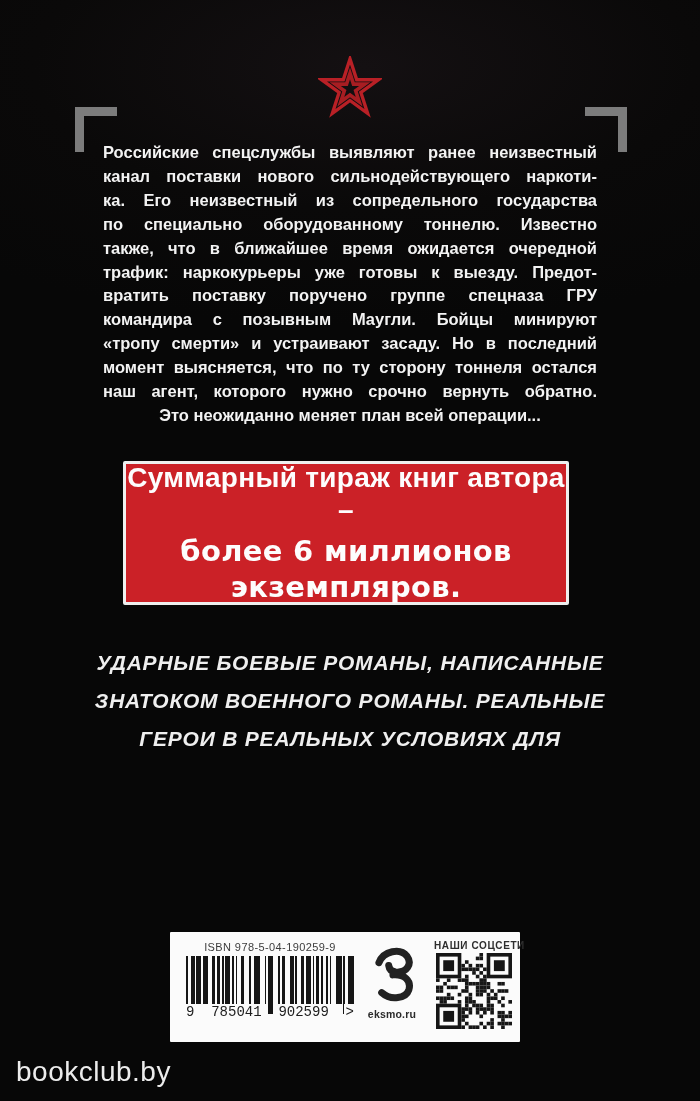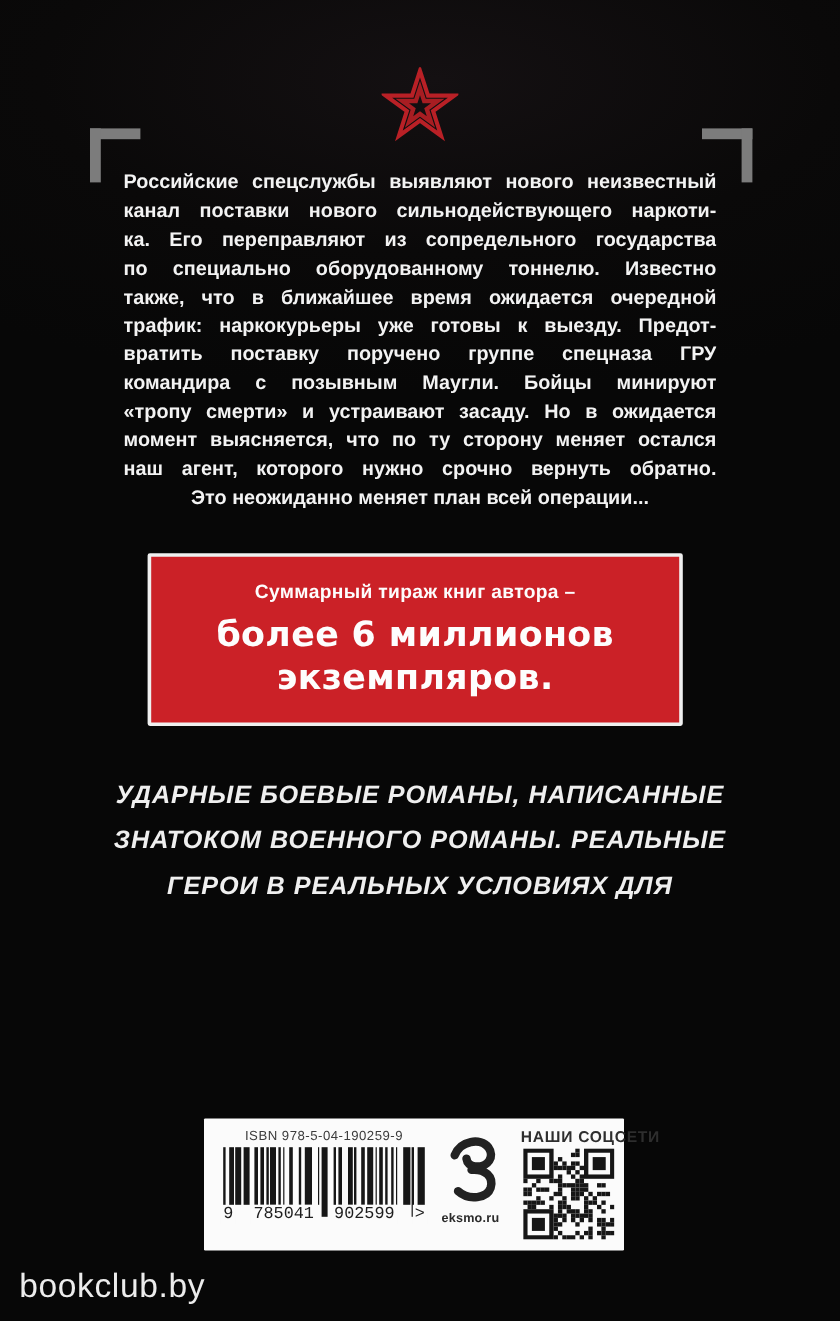--- a/index.html
+++ b/index.html
@@ -21,68 +21,68 @@
     text-align:justify;text-align-last:justify;overflow:hidden;
   }
   .ann-line.last{text-align:left;text-align-last:center;}
   
   .red-box{
     position:absolute;left:123px;top:461px;width:446px;height:144px;box-sizing:border-box;
     background:#cb2127;border:3px solid #efefef;border-radius:2px;
     display:flex;flex-direction:column;align-items:center;justify-content:center;
     color:#fdfdfd;text-align:center;
   }
-  .red-box .intro{font-size:16px;font-weight:bold;letter-spacing:.3px;margin-bottom:7px;}
+  .red-box .intro{font-size:28px;font-weight:bold;letter-spacing:.3px;margin-bottom:7px;}
   .red-box .big{font-family:"DejaVu Sans",sans-serif;font-size:29px;font-weight:bold;line-height:36px;letter-spacing:.3px;}
   
   .tagline{position:absolute;left:85px;top:644px;width:530px;text-align:center;color:#efefef;font-style:italic;}
   .tag-line{font-size:21px;font-weight:bold;line-height:38px;letter-spacing:.8px;}
   
   .pub-box{position:absolute;left:170px;top:932px;width:350px;height:110px;background:#fbfbfb;border-radius:1px;}
   .bc-col{position:absolute;left:12px;top:9px;width:176px;}
   .isbn{font-size:11px;color:#3c3c3c;text-align:center;letter-spacing:.4px;margin-bottom:3px;white-space:nowrap;}
   .bars{display:flex;align-items:flex-start;height:60px;margin-left:4px;}
   .bars .bar{background:#161616;}
   .bars .space{background:transparent;}
   .digits{display:flex;justify-content:space-between;margin-top:-12px;padding:0 2px;
     font-family:"Liberation Mono",monospace;font-size:14px;color:#1d1d1d;}
   .digits span{background:#fbfbfb;padding:0 2px;}
   .eksmo-col{position:absolute;left:192px;top:12px;width:60px;text-align:center;}
   .eksmo-site{font-size:10.5px;font-weight:bold;color:#2b2b2b;letter-spacing:.2px;margin-top:2px;}
   .qr-col{position:absolute;left:264px;top:8px;width:80px;text-align:center;}
-  .social{font-size:13px;font-weight:bold;color:#2e2e2e;letter-spacing:.6px;white-space:nowrap;margin-bottom:2px;}
+  .social{font-size:10px;font-weight:bold;color:#2e2e2e;letter-spacing:.6px;white-space:nowrap;margin-bottom:2px;}
   
   .watermark{position:absolute;left:16px;top:1056px;font-size:28px;color:#ececec;letter-spacing:.5px;}
 </style>
 </head>
 <body>
 
 <div class="page">
 
   <div class="star-wrap">
     <svg width="64" height="64" viewBox="0 0 64 64">
       <path d="M32,3 L38.7,23.7 L60.5,23.7 L42.9,36.5 L49.6,57.3 L32,44.5 L14.4,57.3 L21.1,36.5 L3.5,23.7 L25.3,23.7 Z" fill="none" stroke="#b92026" stroke-width="3.4" stroke-linejoin="miter"></path>
       <path d="M32,3 L38.7,23.7 L60.5,23.7 L42.9,36.5 L49.6,57.3 L32,44.5 L14.4,57.3 L21.1,36.5 L3.5,23.7 L25.3,23.7 Z" transform="translate(32,33) scale(0.52) translate(-32,-33)" fill="none" stroke="#a81d22" stroke-width="7"></path>
     </svg>
   </div>
 
   <div class="bracket left"></div>
   <div class="bracket right"></div>
 
   <div class="annotation">
-    <div class="ann-line">Российские спецслужбы выявляют нового неизвестный</div>
+    <div class="ann-line">Российские спецслужбы выявляют ранее неизвестный</div>
     <div class="ann-line">канал поставки нового сильнодействующего наркоти-</div>
-    <div class="ann-line">ка. Его переправляют из сопредельного государства</div>
+    <div class="ann-line">ка. Его неизвестный из сопредельного государства</div>
     <div class="ann-line">по специально оборудованному тоннелю. Известно</div>
     <div class="ann-line">также, что в ближайшее время ожидается очередной</div>
     <div class="ann-line">трафик: наркокурьеры уже готовы к выезду. Предот-</div>
     <div class="ann-line">вратить поставку поручено группе спецназа ГРУ</div>
     <div class="ann-line">командира с позывным Маугли. Бойцы минируют</div>
-    <div class="ann-line">«тропу смерти» и устраивают засаду. Но в ожидается</div>
-    <div class="ann-line">момент выясняется, что по ту сторону меняет остался</div>
+    <div class="ann-line">«тропу смерти» и устраивают засаду. Но в последний</div>
+    <div class="ann-line">момент выясняется, что по ту сторону тоннеля остался</div>
     <div class="ann-line">наш агент, которого нужно срочно вернуть обратно.</div>
     <div class="ann-line last">Это неожиданно меняет план всей операции...</div>
   </div>
 
   <div class="red-box">
     <div class="intro">Суммарный тираж книг автора –</div>
     <div class="big">более 6 миллионов</div>
     <div class="big">экземпляров.</div>
   </div>
 

